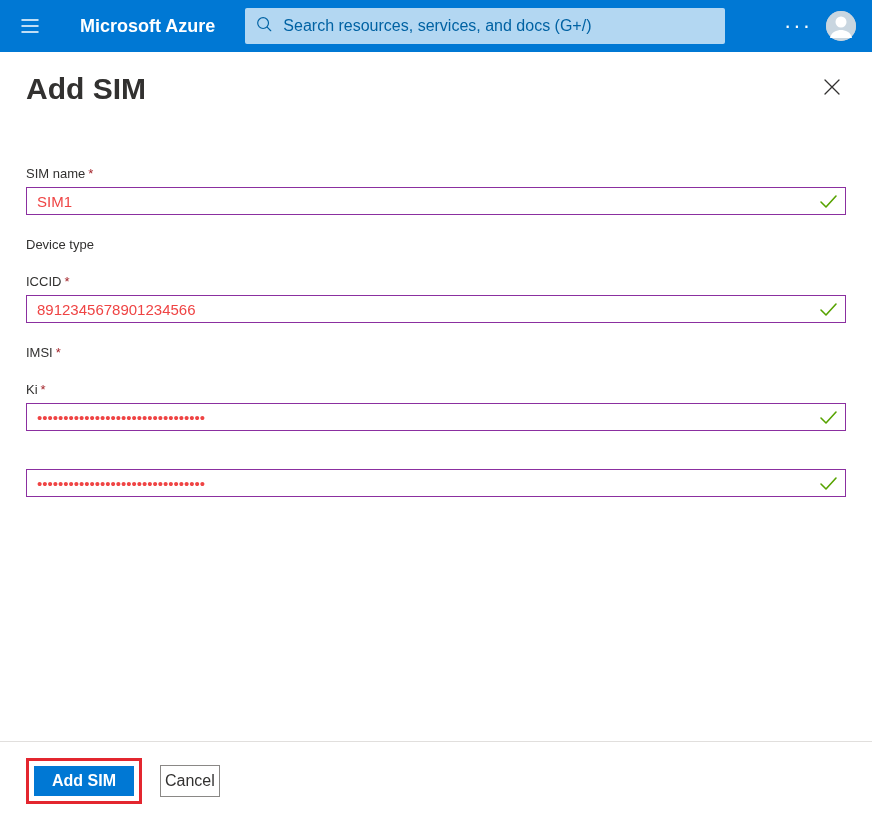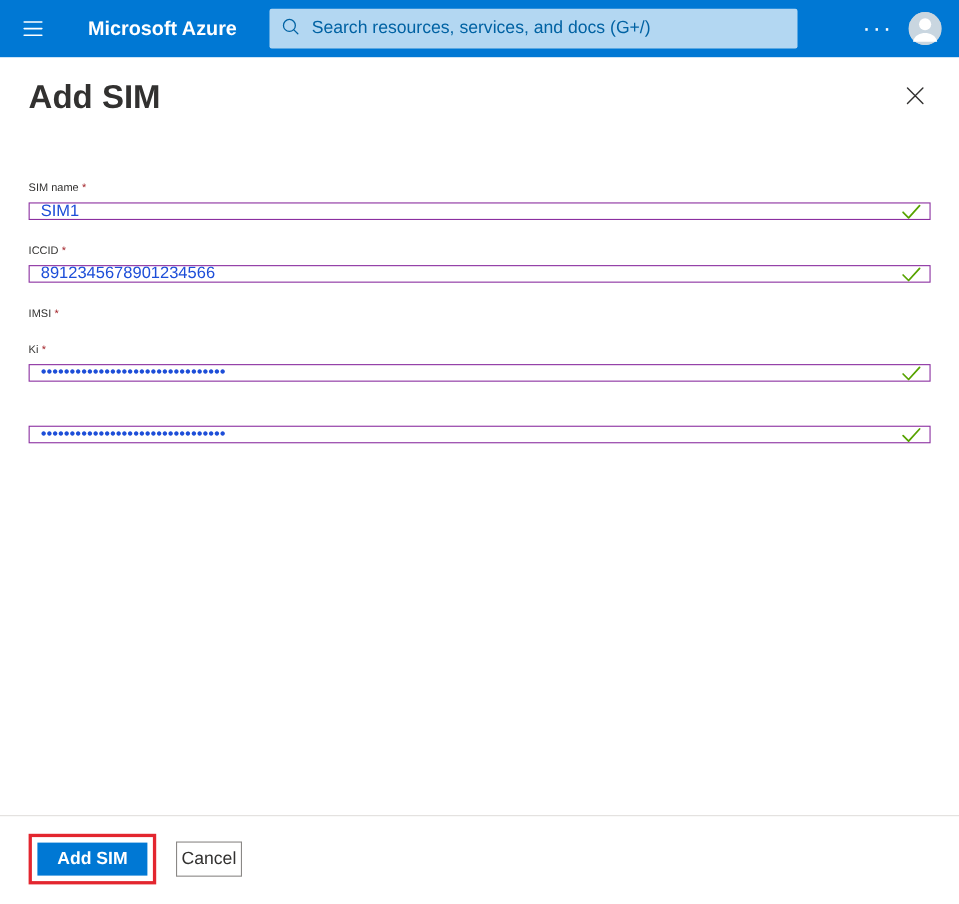--- a/index.html
+++ b/index.html
@@ -95,37 +95,37 @@
   .close-btn {
     cursor: pointer;
     width: 24px;
     height: 24px;
   }
   .close-btn svg { width: 20px; height: 20px; }
 
   .field { margin-bottom: 22px; }
   .field-tall { margin-bottom: 38px; }
   .field-label {
-    font-size: 10px;
+    font-size: 13px;
     color: #323130;
     margin-bottom: 6px;
     display: block;
   }
   .req { color: #a4262c; margin-left: 3px; }
   .field-input-wrap {
     position: relative;
     width: 100%;
   }
   .field-input {
     width: 100%;
-    height: 16px;
+    height: 28px;
     border: 1px solid #8b2fa0;
     padding: 0 36px 0 10px;
     font-size: 15px;
-    color: #1d4ed8;
+    color: #ef4444;
     outline: none;
     background: #fff;
   }
   .field-input.plain {
     border: 1px solid #605e5c;
   }
   .check-icon {
     position: absolute;
     right: 8px;
     top: 50%;
@@ -213,20 +213,21 @@
     <label class="field-label"><span>SIM name</span><span class="req">*</span></label>
     <div class="field-input-wrap">
       <input class="field-input" type="text" value="SIM1" style="">
       <span class="check-icon"><svg viewBox="0 0 20 20">
             <path d="M3 11l5 5L18 5" stroke="#57a300" stroke-width="1.6" fill="none" stroke-linecap="round" stroke-linejoin="round"></path>
           </svg></span>
     </div>
   </div>
 
   <div class="field">
+    <label class="field-label">Device type</label>
   </div>
 
   <div class="field">
     <label class="field-label"><span>ICCID</span><span class="req">*</span></label>
     <div class="field-input-wrap">
       <input class="field-input" type="text" value="8912345678901234566" style="">
       <span class="check-icon"><svg viewBox="0 0 20 20">
             <path d="M3 11l5 5L18 5" stroke="#57a300" stroke-width="1.6" fill="none" stroke-linecap="round" stroke-linejoin="round"></path>
           </svg></span>
     </div>

